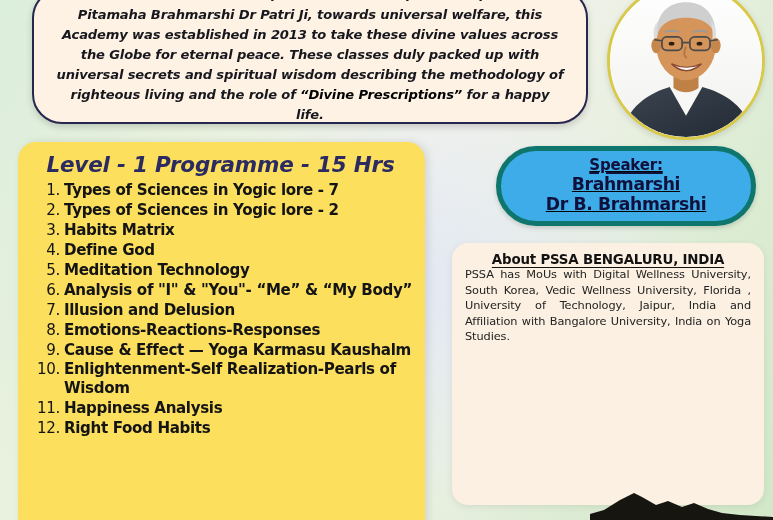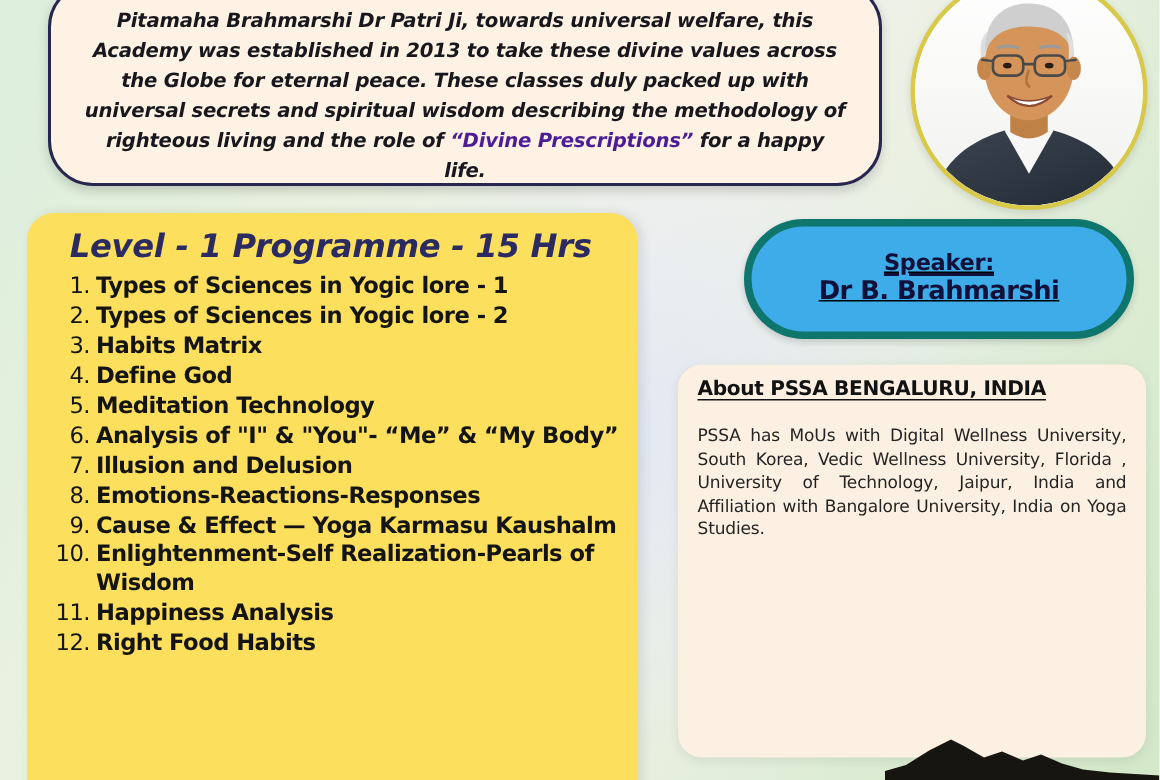--- a/index.html
+++ b/index.html
@@ -45,21 +45,21 @@
     font-family: "DejaVu Sans", sans-serif;
     font-style: italic;
     font-weight: bold;
     font-size: 13.1px;
     line-height: 1.54;
     color: #17171d;
     text-align: center;
     letter-spacing: -0.15px;
   }
   .hl-red {
-    color: #4c1d95;
+    color: #000000;
     font-style: italic;
     font-weight: bold;
   }
 
   
   #portrait-wrap {
     position: absolute;
     right: 8px;
     top: -18px;
     width: 158px;
@@ -173,25 +173,26 @@
     background: #fbf0e1;
     border-radius: 16px;
     box-shadow: 0 2px 7px rgba(0,0,0,0.08);
     padding: 9px 13px 10px;
     overflow: hidden;
   }
   #about-title {
     font-weight: bold;
     font-size: 13.4px;
     color: #121212;
+    text-align: center;
     text-decoration: underline;
     text-underline-offset: 2.5px;
     text-decoration-thickness: 1.4px;
     letter-spacing: -0.2px;
-    margin-bottom: 16px;
+    margin-bottom: 0;
   }
   .about-para {
     font-size: 11.35px;
     line-height: 1.37;
     color: #232323;
     text-align: justify;
     letter-spacing: -0.1px;
     margin-bottom: 7px;
   }
   .about-para:last-child { margin-bottom: 0; }
@@ -264,37 +265,38 @@
 
       <path d="M64 82 Q79 96 95 82 Q79 89 64 82 Z" fill="#ffffff" stroke="#8a4a34" stroke-width="1.2"></path>
       <path d="M64 82 Q79 96 95 82" stroke="#8a4a34" stroke-width="1.4" fill="none"></path>
     </g>
   </svg>
 </div>
 
 <div id="programme-panel">
   <div id="programme-title">Level - 1 Programme - 15 Hrs</div>
   <ol id="programme-list">
-      <li>Types of Sciences in Yogic lore - 1</li>
+      <li>Types of Sciences in Yogic lore - 7</li>
       <li>Types of Sciences in Yogic lore - 2</li>
       <li>Habits Matrix</li>
       <li>Define God</li>
       <li>Meditation Technology</li>
       <li>Analysis of "I" &amp; "You"- “Me” &amp; “My Body”</li>
       <li>Illusion and Delusion</li>
       <li>Emotions-Reactions-Responses</li>
       <li>Cause &amp; Effect — Yoga Karmasu Kaushalm</li>
       <li>Enlightenment-Self Realization-Pearls of Wisdom</li>
       <li>Happiness Analysis</li>
       <li>Right Food Habits</li>
     </ol>
 </div>
 
 <div id="speaker-pill">
   <div id="speaker-label">Speaker:</div>
+  <div class="speaker-name">Brahmarshi</div>
   <div class="speaker-name">Dr B. Brahmarshi</div>
 </div>
 
 <div id="about-card">
   <div id="about-title">About PSSA BENGALURU, INDIA</div>
   <div id="about-body">
       <div class="about-para">PSSA has MoUs with Digital Wellness University, South Korea, Vedic Wellness University, Florida , University of Technology, Jaipur, India and Affiliation with Bangalore University, India on Yoga Studies.</div>
     </div>
 </div>
 

